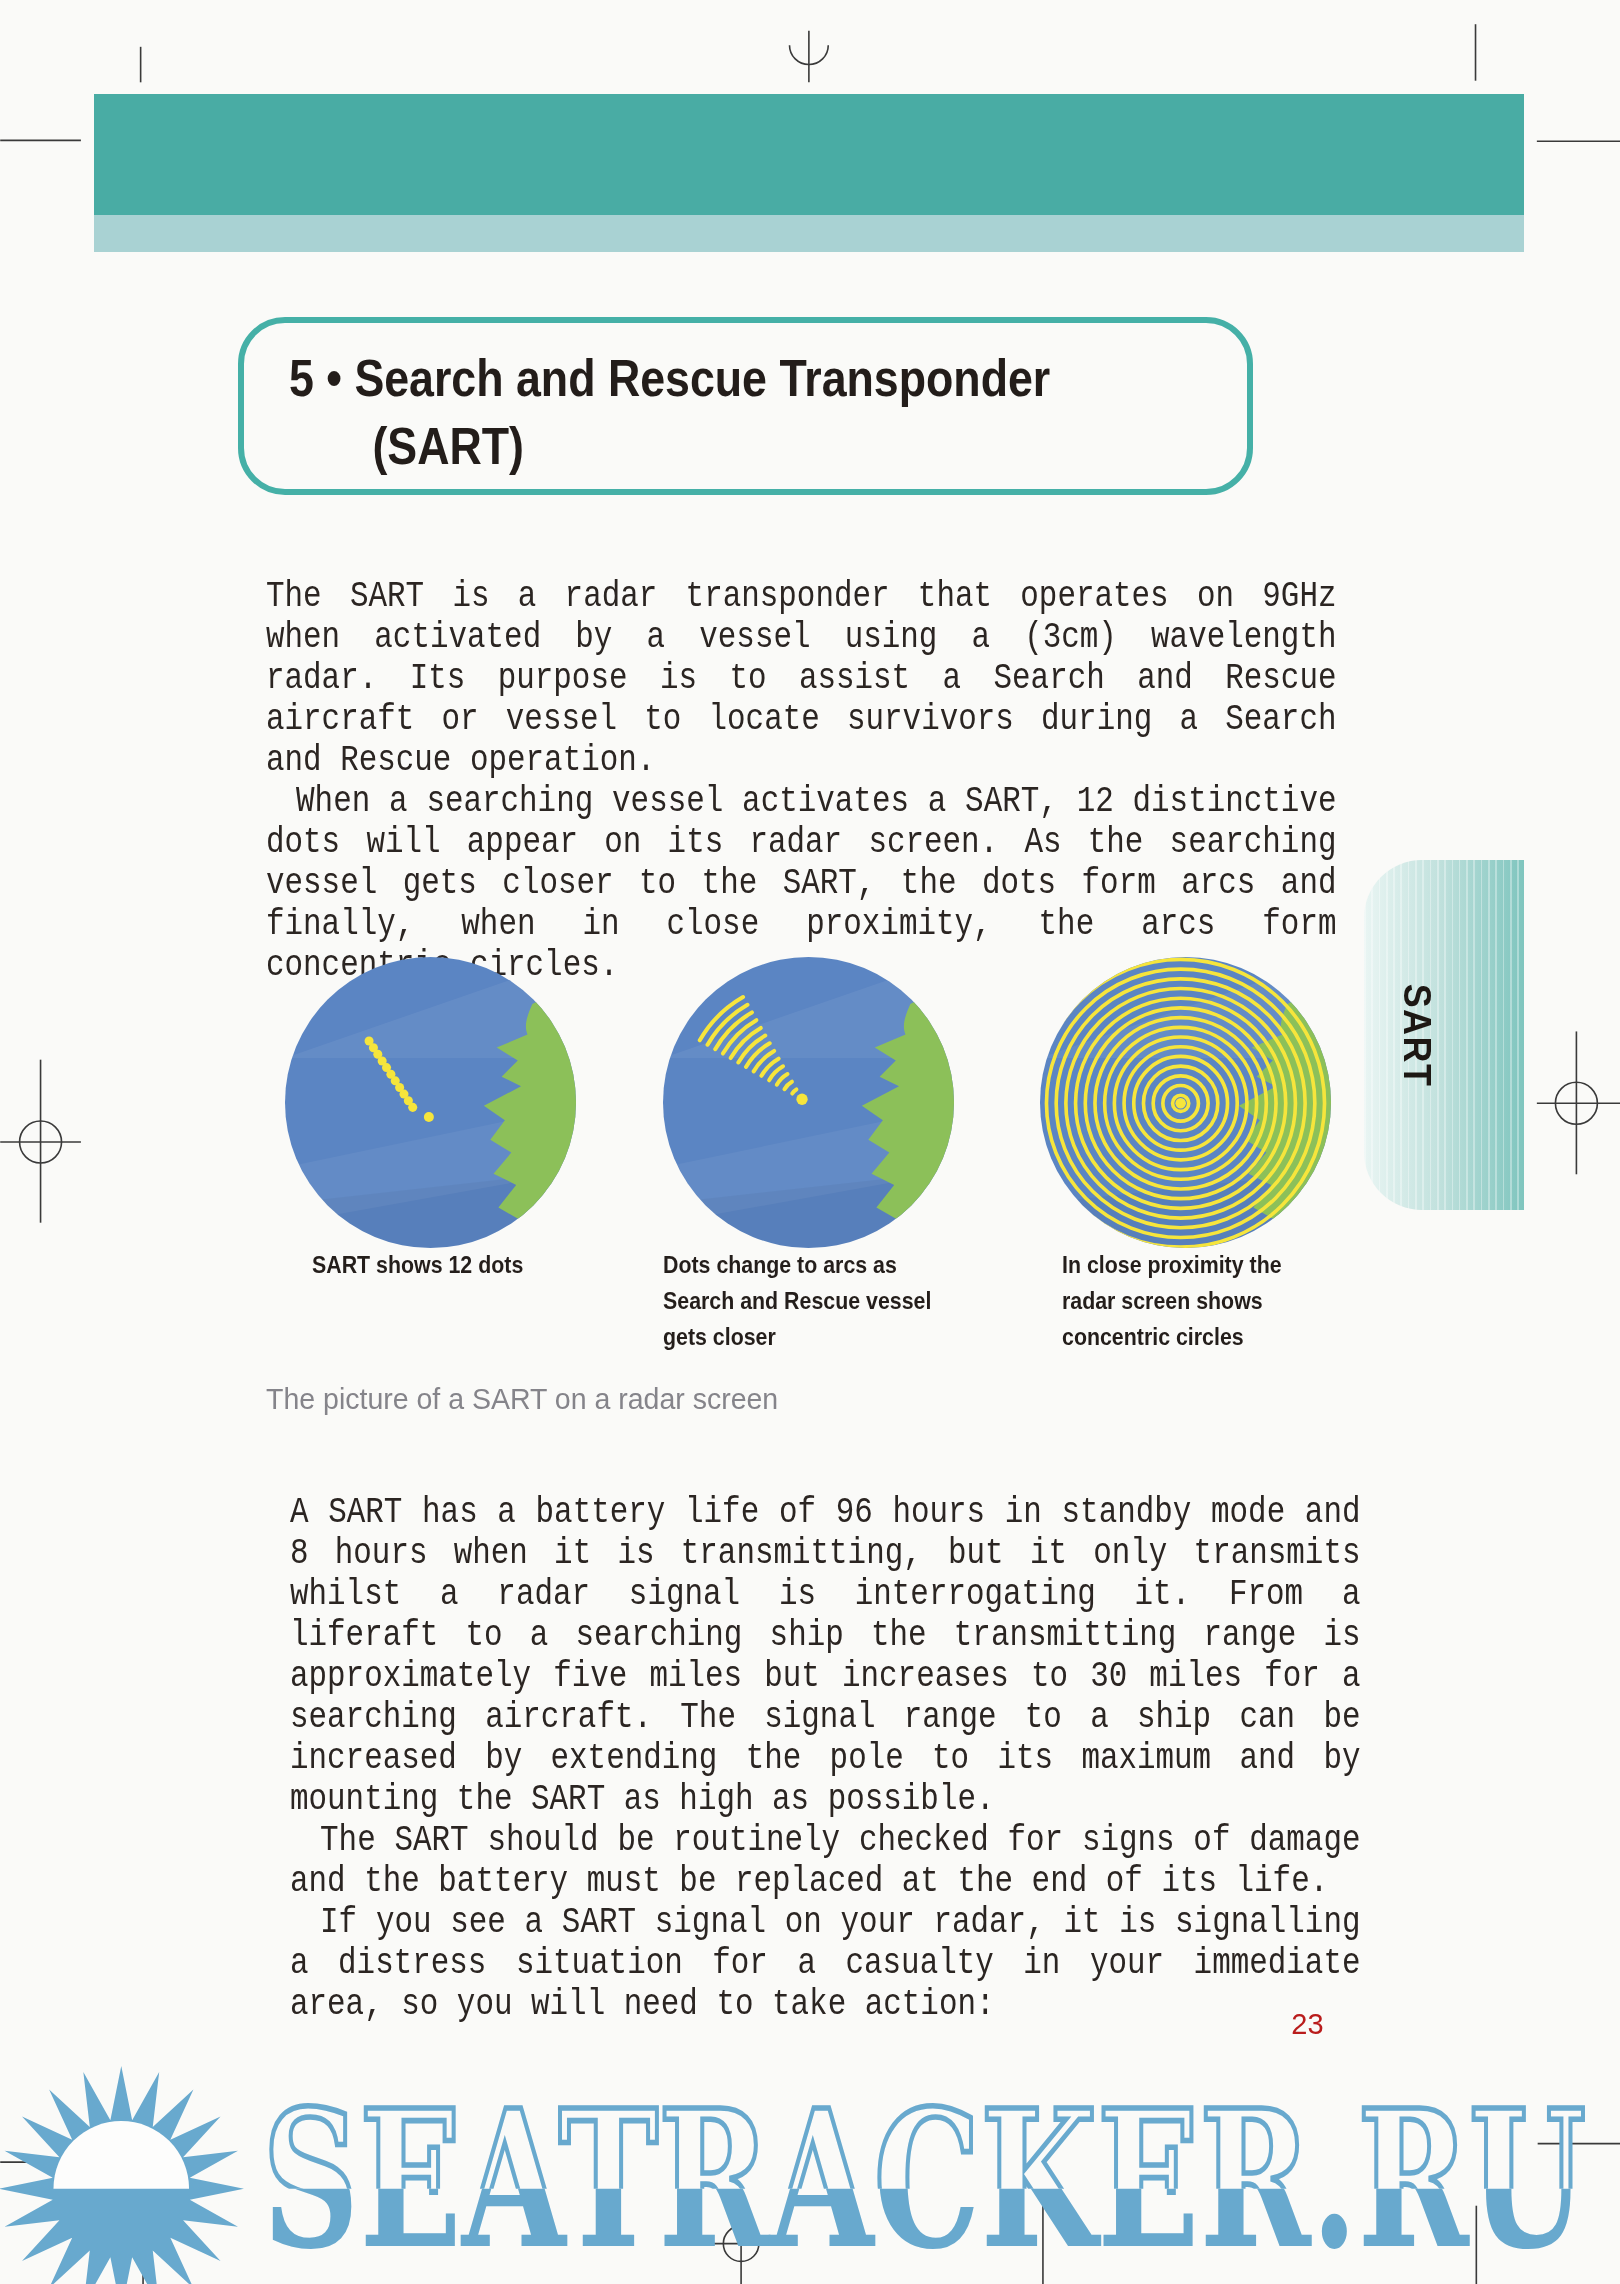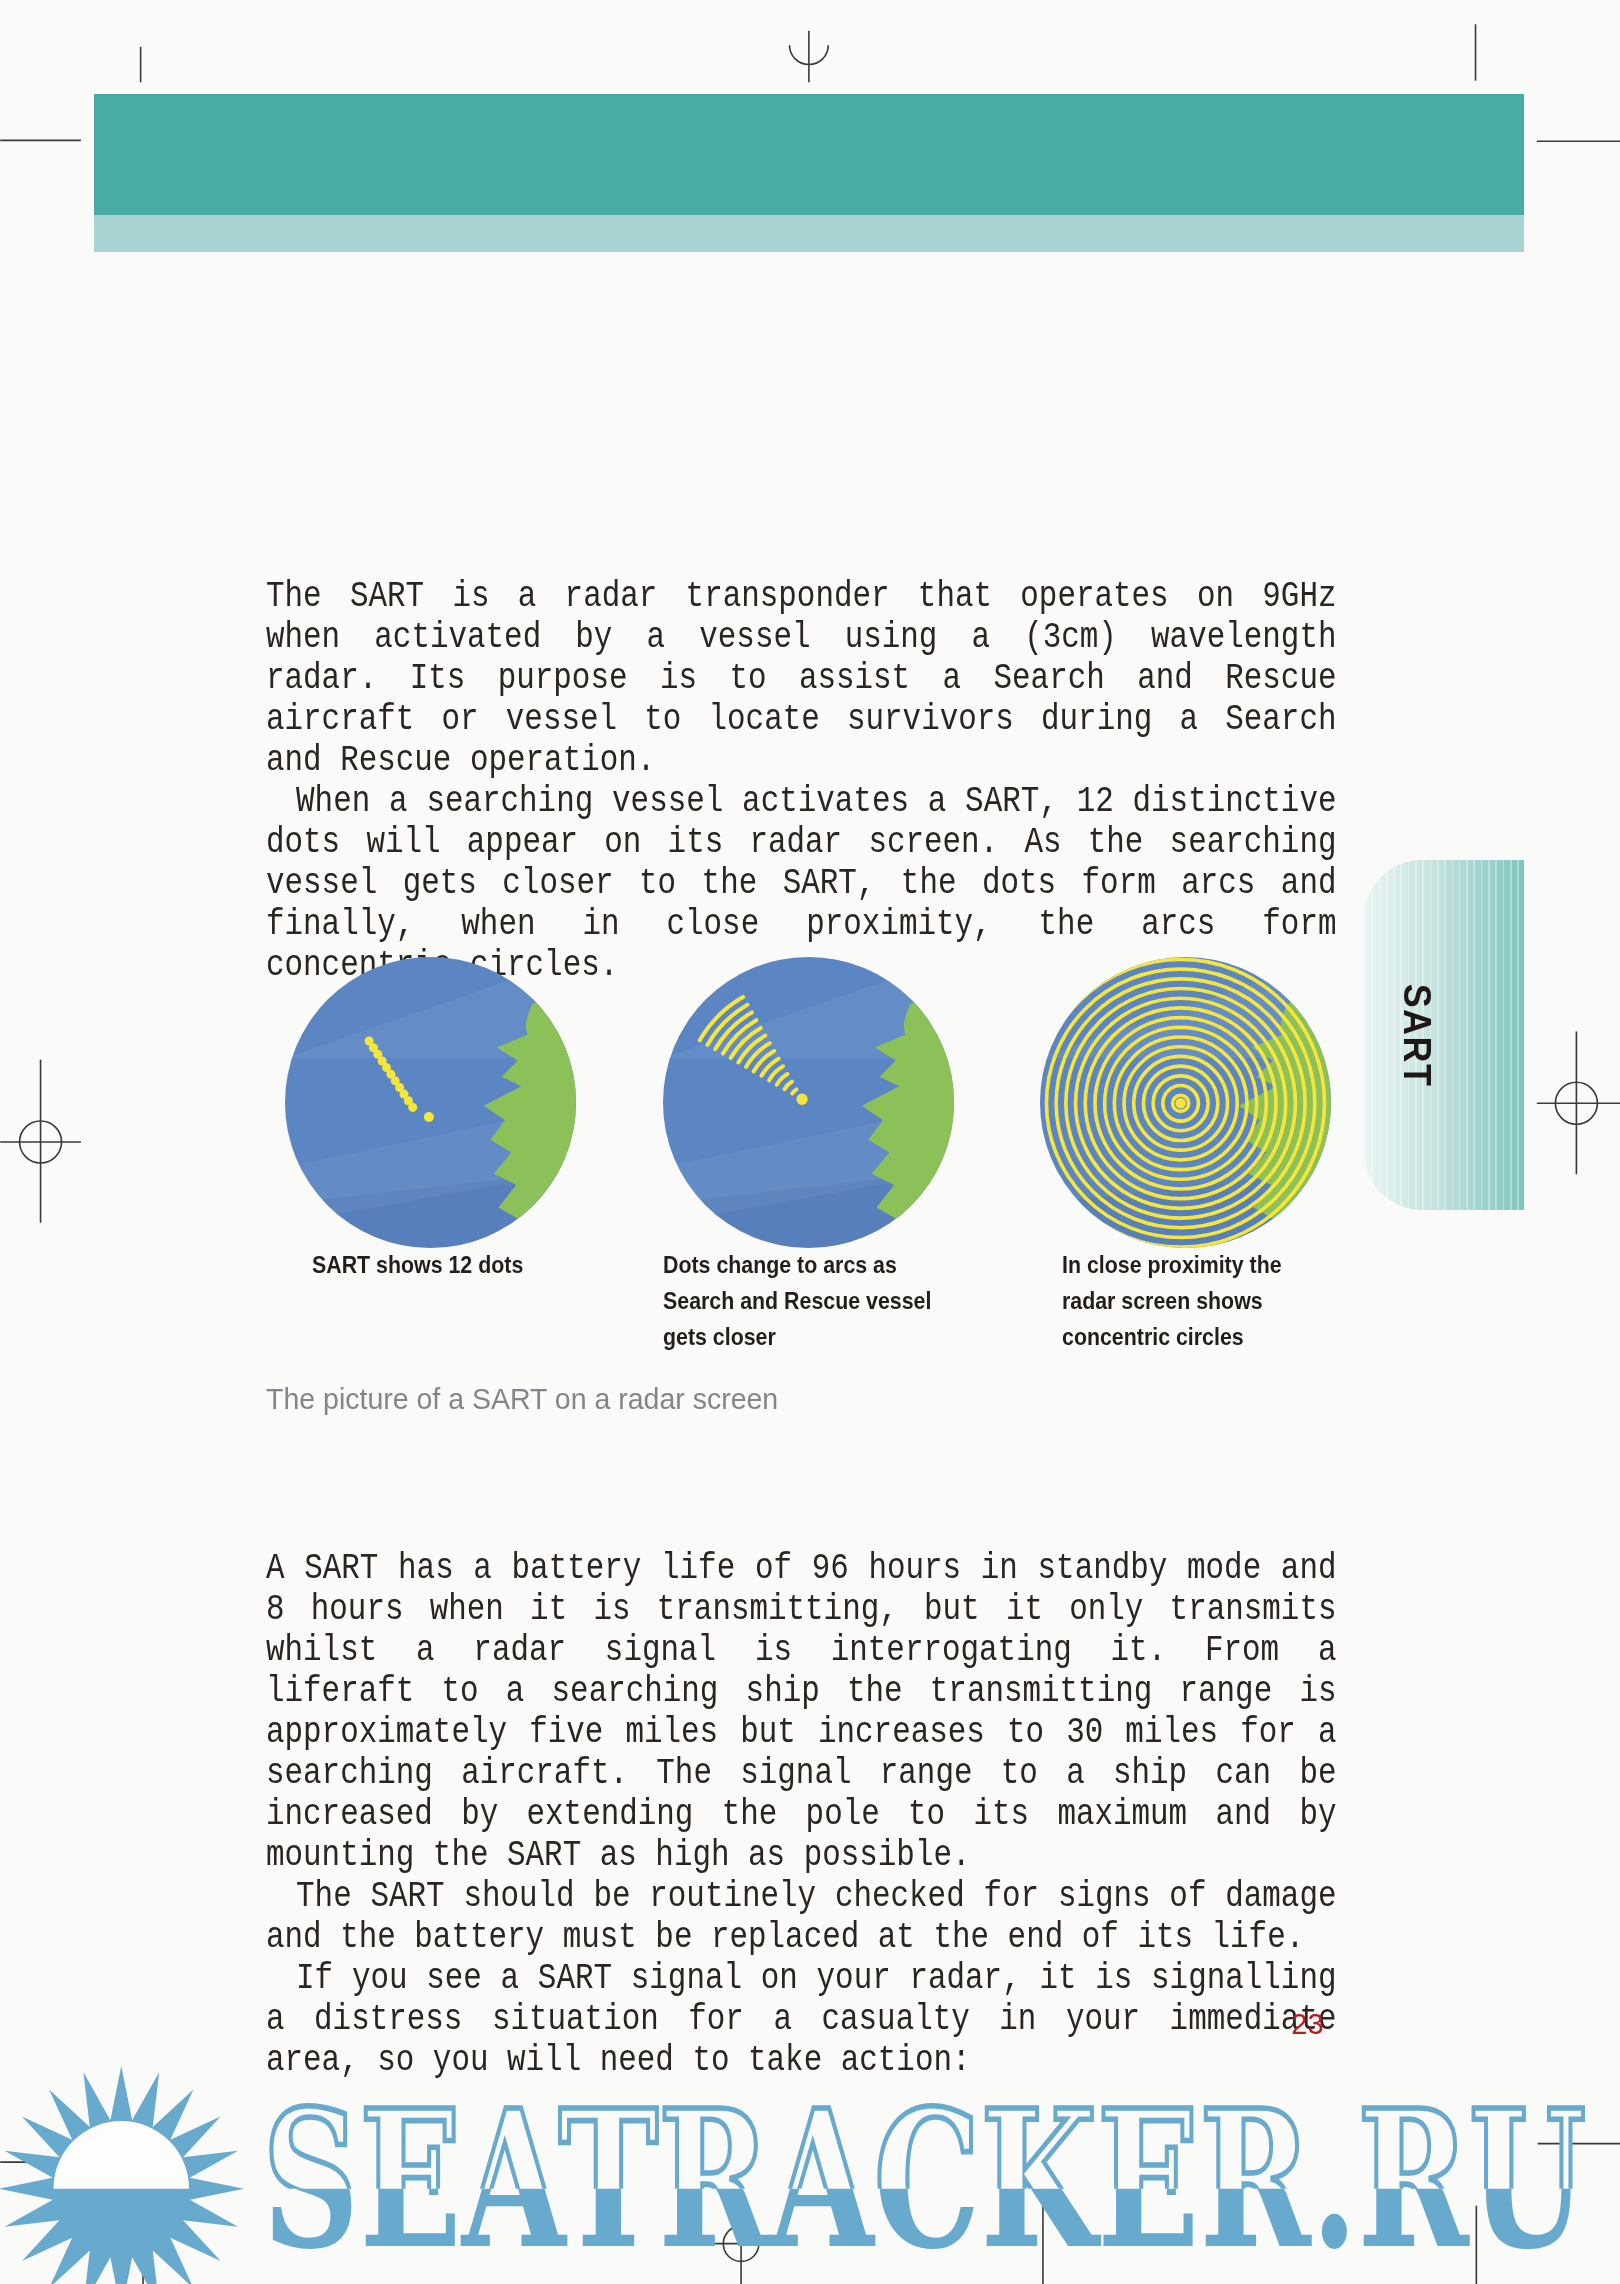--- a/index.html
+++ b/index.html
@@ -23,21 +23,21 @@
   .title-line2{margin-left:97px;}
   
   .textblock{position:absolute;left:266px;font-family:Liberation Mono, monospace;}
   .condense{transform:scaleX(0.835);transform-origin:0 0;width:1282px;}
   .bodytext p{
     margin:0;font-size:37px;line-height:41px;text-align:justify;color:#2b2522;
     font-weight:400;
   }
   .bodytext p.indent{text-indent:36px;}
   .block-a{top:576px;}
-  .block-b{top:1548px;}
+  .block-b{top:1492px;margin-left:24px;}
   
   .radar{position:absolute;width:291px;height:291px;}
   .radar svg{display:block;}
   .cap{
     position:absolute;font-weight:700;font-size:24px;line-height:36px;color:#241e1b;
     white-space:pre-line;transform:scaleX(0.89);transform-origin:0 0;width:339px;
   }
   .figcaption{
     position:absolute;left:266px;top:1382px;font-size:30px;color:#85848a;
     transform:scaleX(0.95);transform-origin:0 0;width:726px;
@@ -62,20 +62,26 @@
   .overlay{position:absolute;left:0;top:0;pointer-events:none;}
 </style>
 </head>
 <body>
 
 <div class="page">
 
   <div class="band-dark"></div>
   <div class="band-light"></div>
 
+  <div class="title-box">
+    <div class="title-inner">
+      <div>5 • Search and Rescue Transponder</div>
+      <div class="title-line2">(SART)</div>
+    </div>
+  </div>
 
   <div class="textblock block-a bodytext">
     <div class="condense">
       <p>The SART is a radar transponder that operates on 9GHz when activated by a vessel using a (3cm) wavelength radar. Its purpose is to assist a Search and Rescue aircraft or vessel to locate survivors during a Search and Rescue operation.</p>
       <p class="indent">When a searching vessel activates a SART, 12 distinctive dots will appear on its radar screen. As the searching vessel gets closer to the SART, the dots form arcs and finally, when in close proximity, the arcs form concentric circles.</p>
     </div>
   </div>
 
   <div class="radar" style="left:285px;top:957px;">
     <svg width="291" height="291" viewBox="0 0 360 360">

